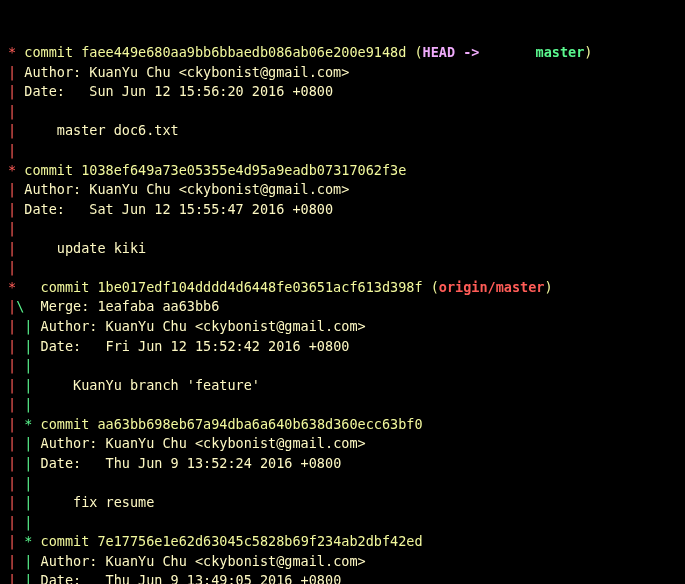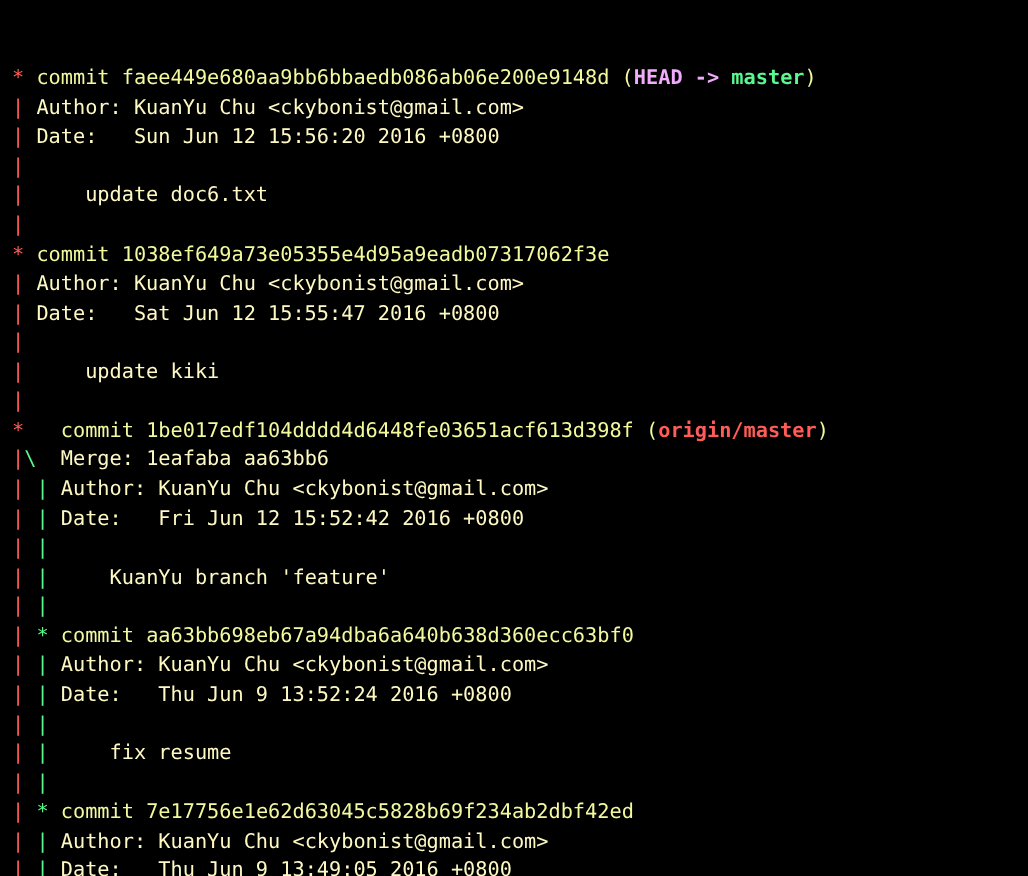--- a/index.html
+++ b/index.html
@@ -14,31 +14,31 @@
     width: 685px;
     height: 584px;
     box-sizing: border-box;
     overflow: hidden;
   }
   .r   { color: #ff5c57; }
   .g   { color: #5af78e; }
   .w   { color: #fef9c3; }
   .by  { color: #f3f99d; font-weight: normal; }
   .bc  { color: #f0abfc; font-weight: bold; }
-  .bg  { color: #5af78e; font-weight: bold; }
+  .bg  { color: #5af78e; font-weight: bold; margin-left: 48px; }
   .br  { color: #ff5c57; font-weight: bold; margin-top: 24px; }
 </style>
 </head>
 <body>
 
 <div><span class="r">* </span><span class="by">commit </span><span class="by">faee449e680aa9bb6bbaedb086ab06e200e9148d</span><span class="by"> (</span><span class="bc">HEAD -&gt; </span><span class="bg">master</span><span class="by">)</span>
 <span class="r">| </span><span class="w">Author: KuanYu Chu &lt;ckybonist@gmail.com&gt;</span>
 <span class="r">| </span><span class="w">Date:   Sun Jun 12 15:56:20 2016 +0800</span>
 <span class="r">| </span>
-<span class="r">| </span><span class="w">    update doc6.txt</span>
+<span class="r">| </span><span class="w">    master doc6.txt</span>
 <span class="r">| </span>
 <span class="r">* </span><span class="by">commit </span><span class="by">1038ef649a73e05355e4d95a9eadb07317062f3e</span>
 <span class="r">| </span><span class="w">Author: KuanYu Chu &lt;ckybonist@gmail.com&gt;</span>
 <span class="r">| </span><span class="w">Date:   Sat Jun 12 15:55:47 2016 +0800</span>
 <span class="r">| </span>
 <span class="r">| </span><span class="w">    update kiki</span>
 <span class="r">| </span>
 <span class="r">*   </span><span class="by">commit </span><span class="by">1be017edf104dddd4d6448fe03651acf613d398f</span><span class="by"> (</span><span class="br">origin/master</span><span class="by">)</span>
 <span class="r">|</span><span class="g">\  </span><span class="w">Merge: 1eafaba aa63bb6</span>
 <span class="r">| </span><span class="g">| </span><span class="w">Author: KuanYu Chu &lt;ckybonist@gmail.com&gt;</span>

